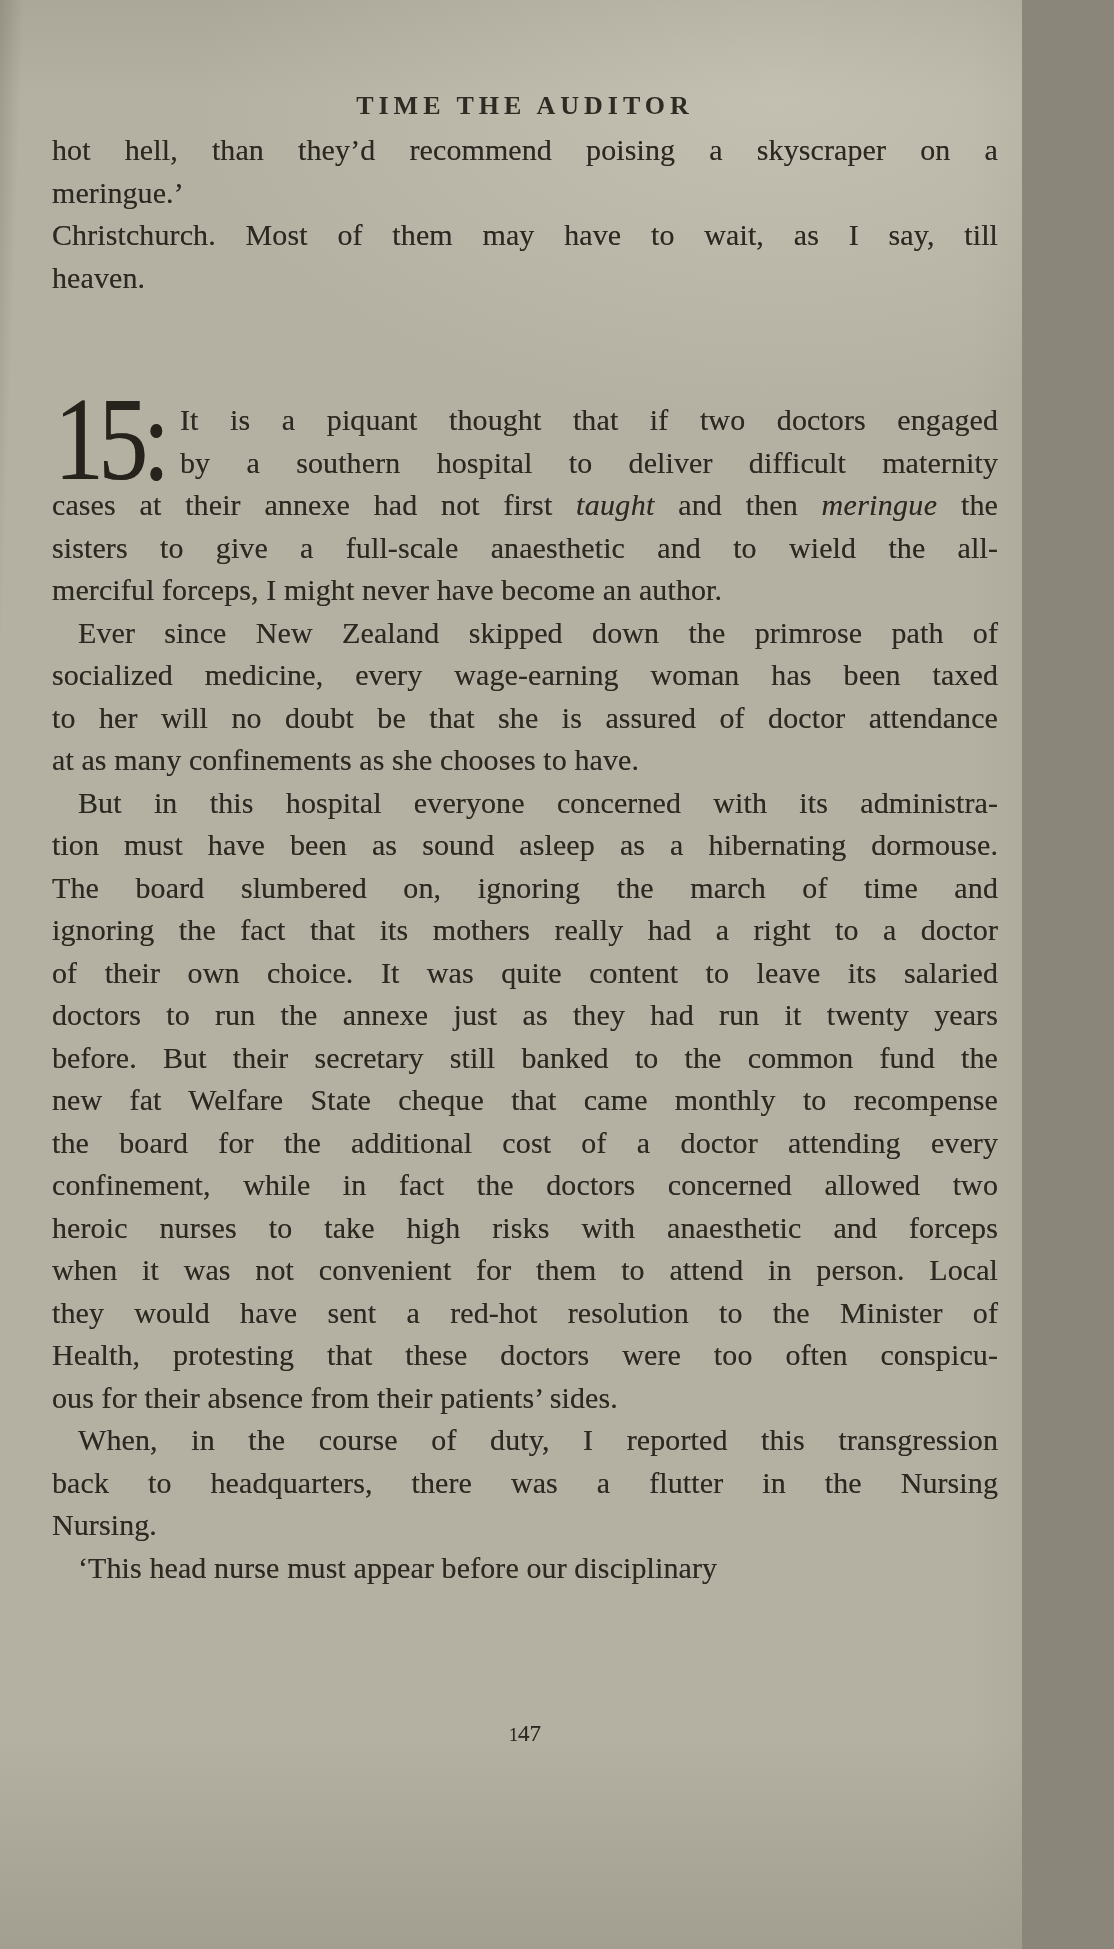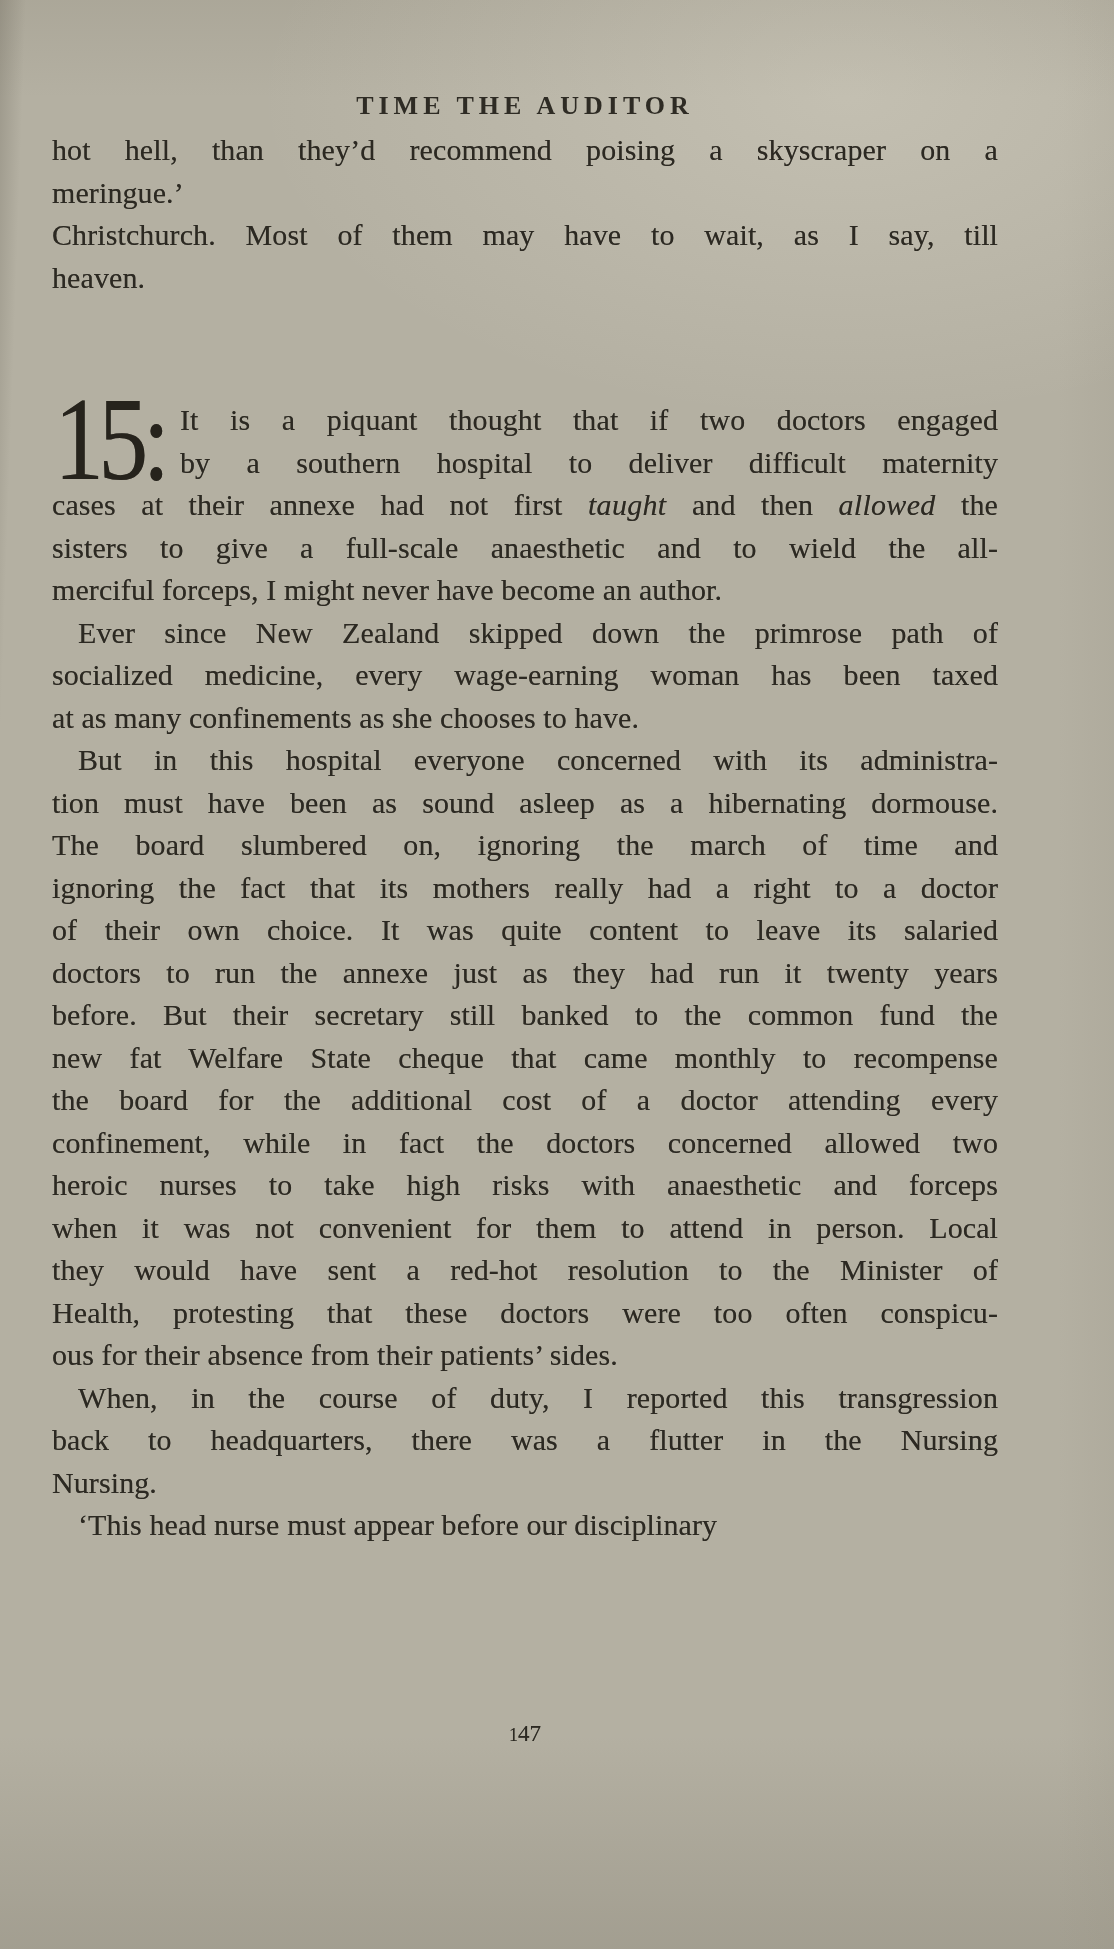--- a/index.html
+++ b/index.html
@@ -2,21 +2,21 @@
 <html><head>
 <meta charset="utf-8">
 <style>
   html, body {
     margin: 0;
     padding: 0;
     background: #8a8679;
   }
   .page {
     position: relative;
-    width: 1114px;
+    width: 1022px;
     height: 1949px;
     overflow: hidden;
     font-family: "Liberation Serif", "DejaVu Serif", serif;
     color: #2c2922;
     background-color: #b4b0a2;
     background-image:
       radial-gradient(ellipse 950px 520px at 76% 5%, rgba(230,226,212,0.30), rgba(230,226,212,0) 62%),
       linear-gradient(92deg, rgba(70,65,54,0.22) 0%, rgba(70,65,54,0) 2.2%),
       linear-gradient(270deg, rgba(150,145,130,0.16) 0%, rgba(150,145,130,0) 5%),
       linear-gradient(0deg, rgba(76,70,57,0.17) 0%, rgba(76,70,57,0) 11%),
@@ -101,27 +101,28 @@
         <div class="line last">meringue.’</div>
       </div>
       <div class="para">
         <div class="line">Christchurch. Most of them may have to wait, as I say, till</div>
         <div class="line last">heaven.</div>
       </div>
       <div class="para section-start">
         <div class="drop-cap">15:</div>
         <div class="line dc-indent">It is a piquant thought that if two doctors engaged</div>
         <div class="line dc-indent">by a southern hospital to deliver difficult maternity</div>
-        <div class="line">cases at their annexe had not first <em>taught</em> and then <em>allowed</em> the</div>
+        <div class="line">cases at their annexe had not first <em>taught</em> and then <em>meringue</em> the</div>
         <div class="line">sisters to give a full-scale anaesthetic and to wield the all-</div>
         <div class="line last">merciful forceps, I might never have become an author.</div>
       </div>
       <div class="para">
         <div class="line indent">Ever since New Zealand skipped down the primrose path of</div>
         <div class="line">socialized medicine, every wage-earning woman has been taxed</div>
+        <div class="line">to her will no doubt be that she is assured of doctor attendance</div>
         <div class="line last">at as many confinements as she chooses to have.</div>
       </div>
       <div class="para">
         <div class="line indent">But in this hospital everyone concerned with its administra-</div>
         <div class="line">tion must have been as sound asleep as a hibernating dormouse.</div>
         <div class="line">The board slumbered on, ignoring the march of time and</div>
         <div class="line">ignoring the fact that its mothers really had a right to a doctor</div>
         <div class="line">of their own choice. It was quite content to leave its salaried</div>
         <div class="line">doctors to run the annexe just as they had run it twenty years</div>
         <div class="line">before. But their secretary still banked to the common fund the</div>

